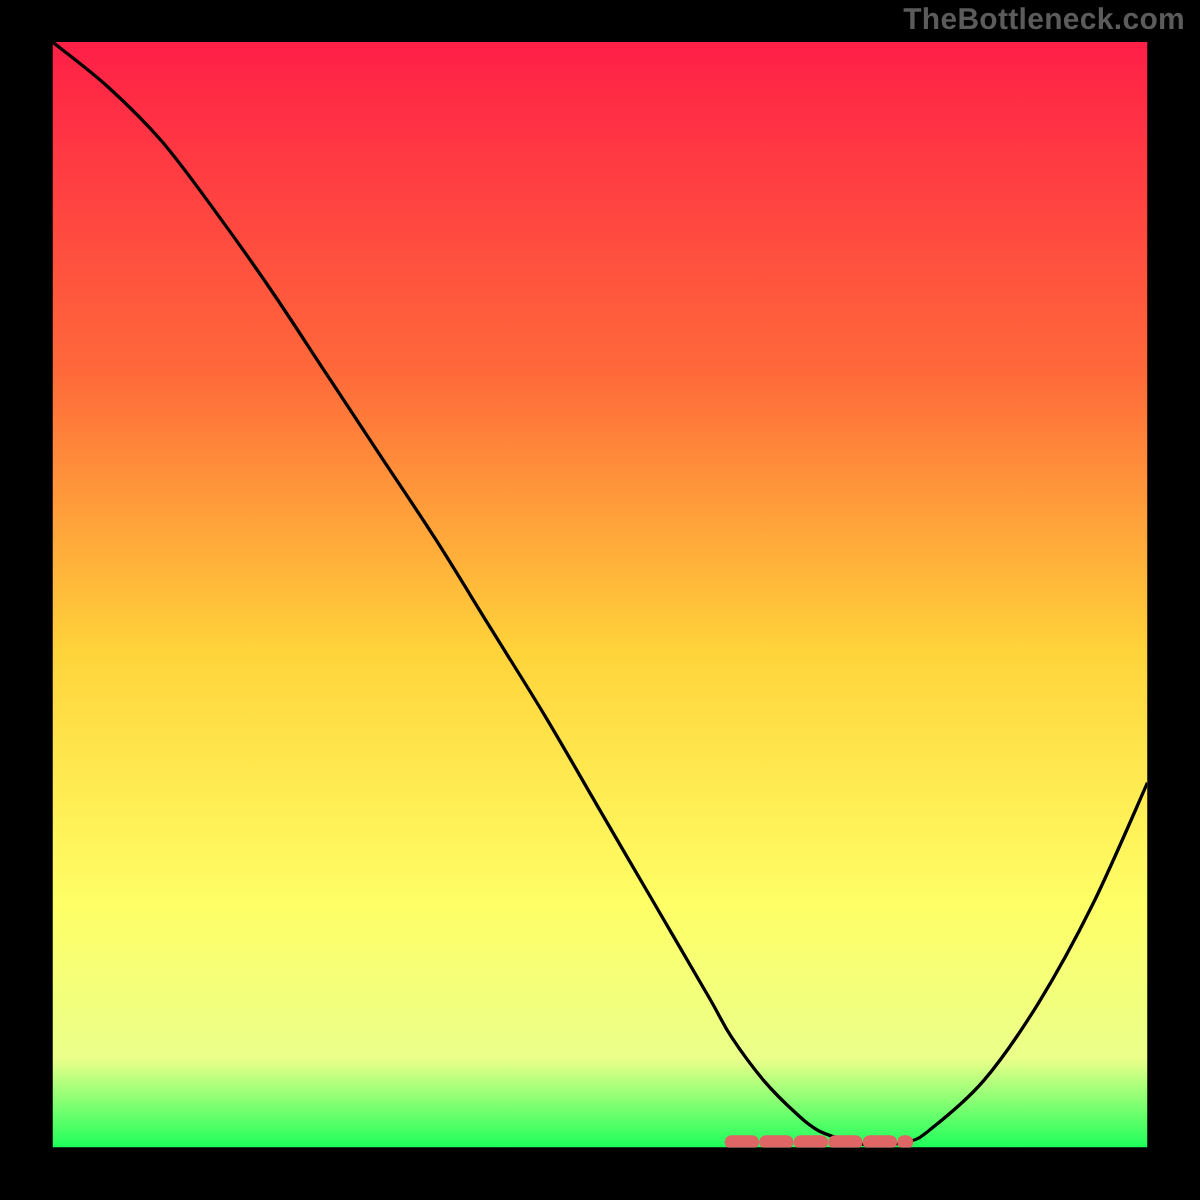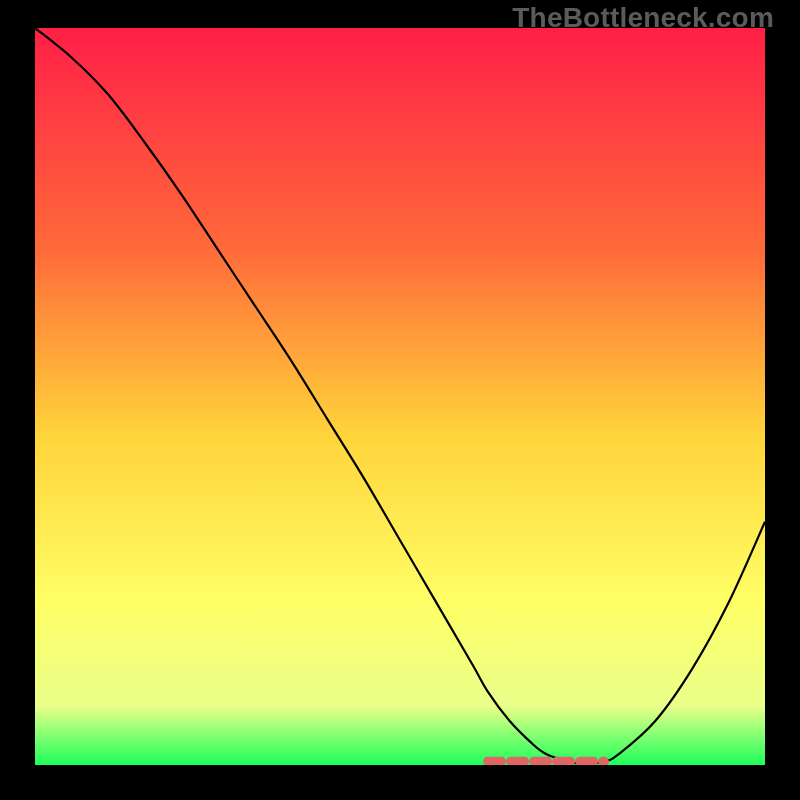--- a/index.html
+++ b/index.html
@@ -13,23 +13,23 @@
   }
   .outer {
     position: relative;
     width: 800px;
     height: 800px;
     background: #000;
   }
   .watermark {
     position: absolute;
     top: 2px;
-    right: 26px;
+    right: 10px;
     color: #5b5b5b;
-    font-size: 28px;
+    font-size: 20px;
     font-weight: bold;
     letter-spacing: 0.2px;
     z-index: 5;
   }
   .plot-area {
     position: absolute;
     left: 35px;
     top: 28px;
     width: 730px;
     height: 737px;

